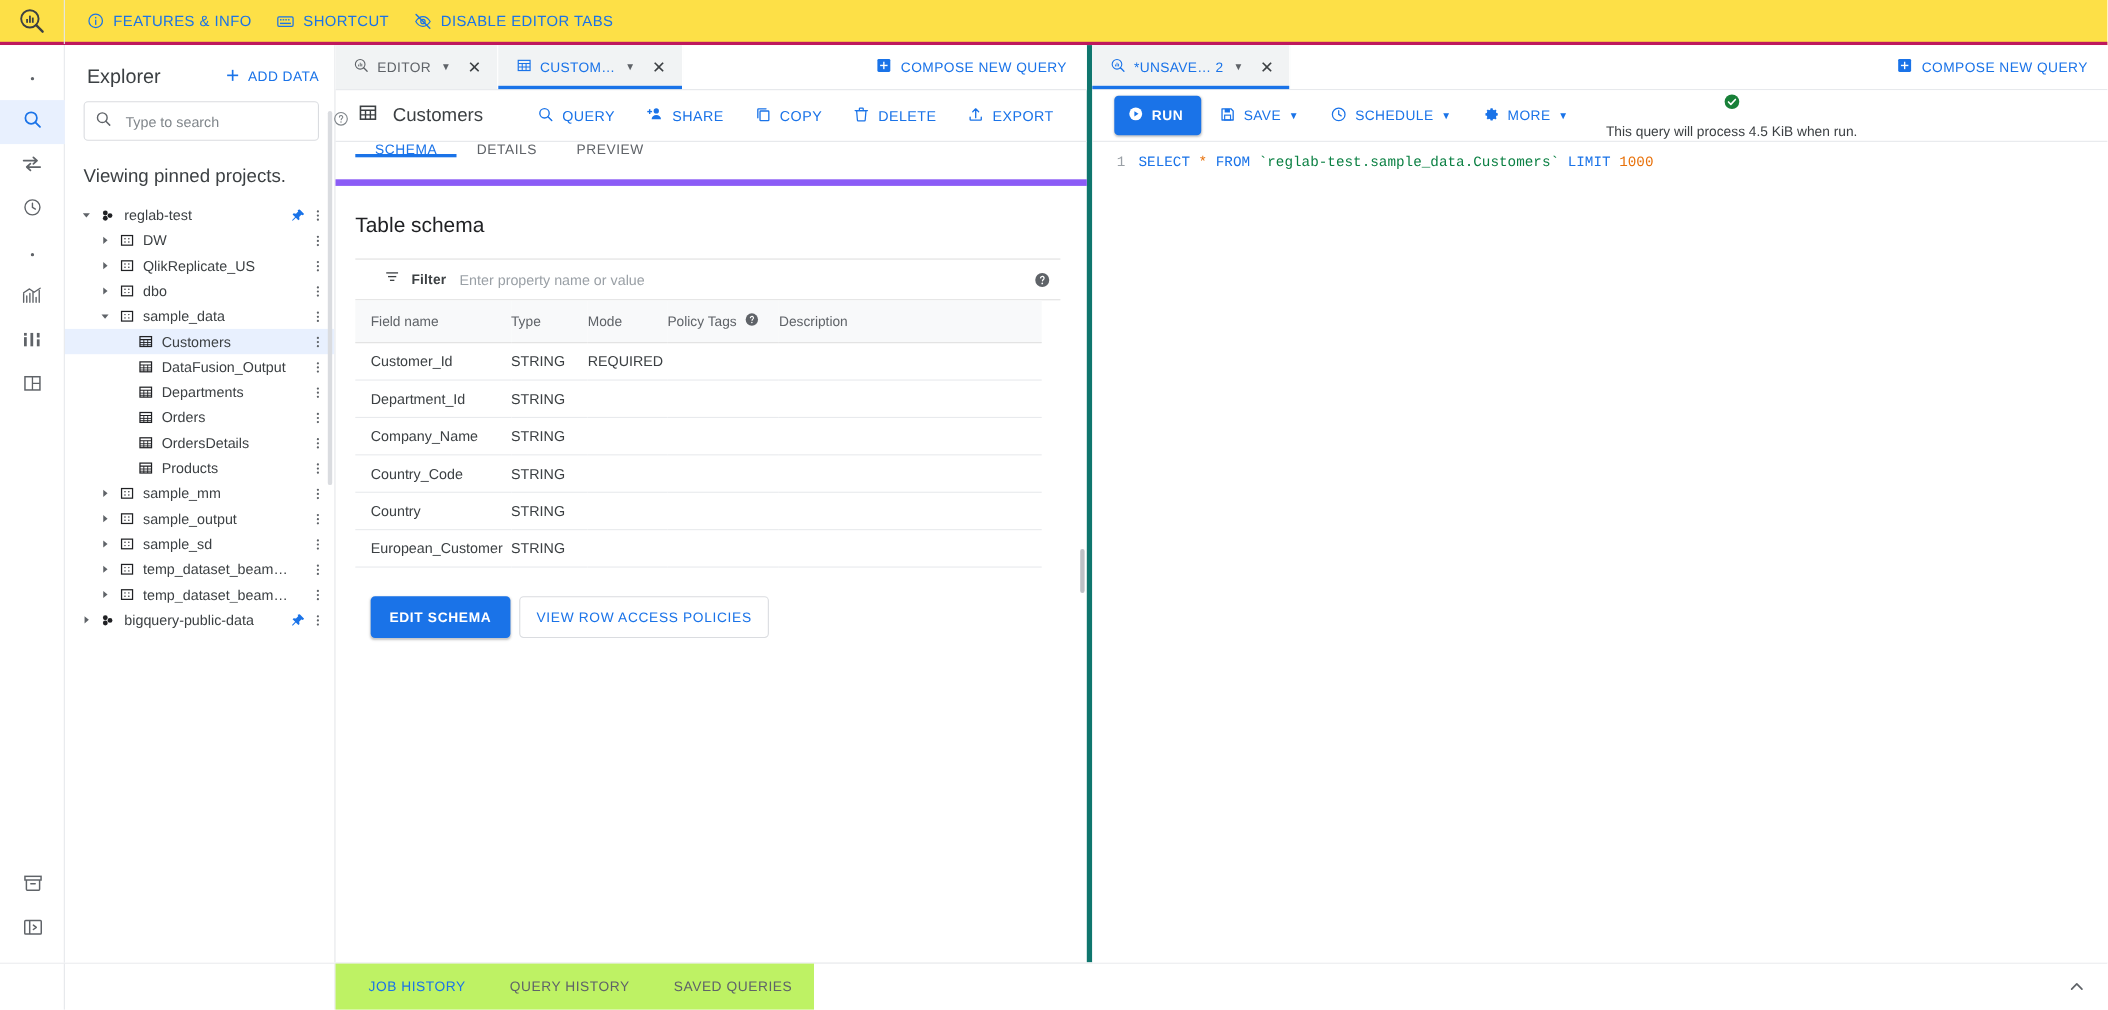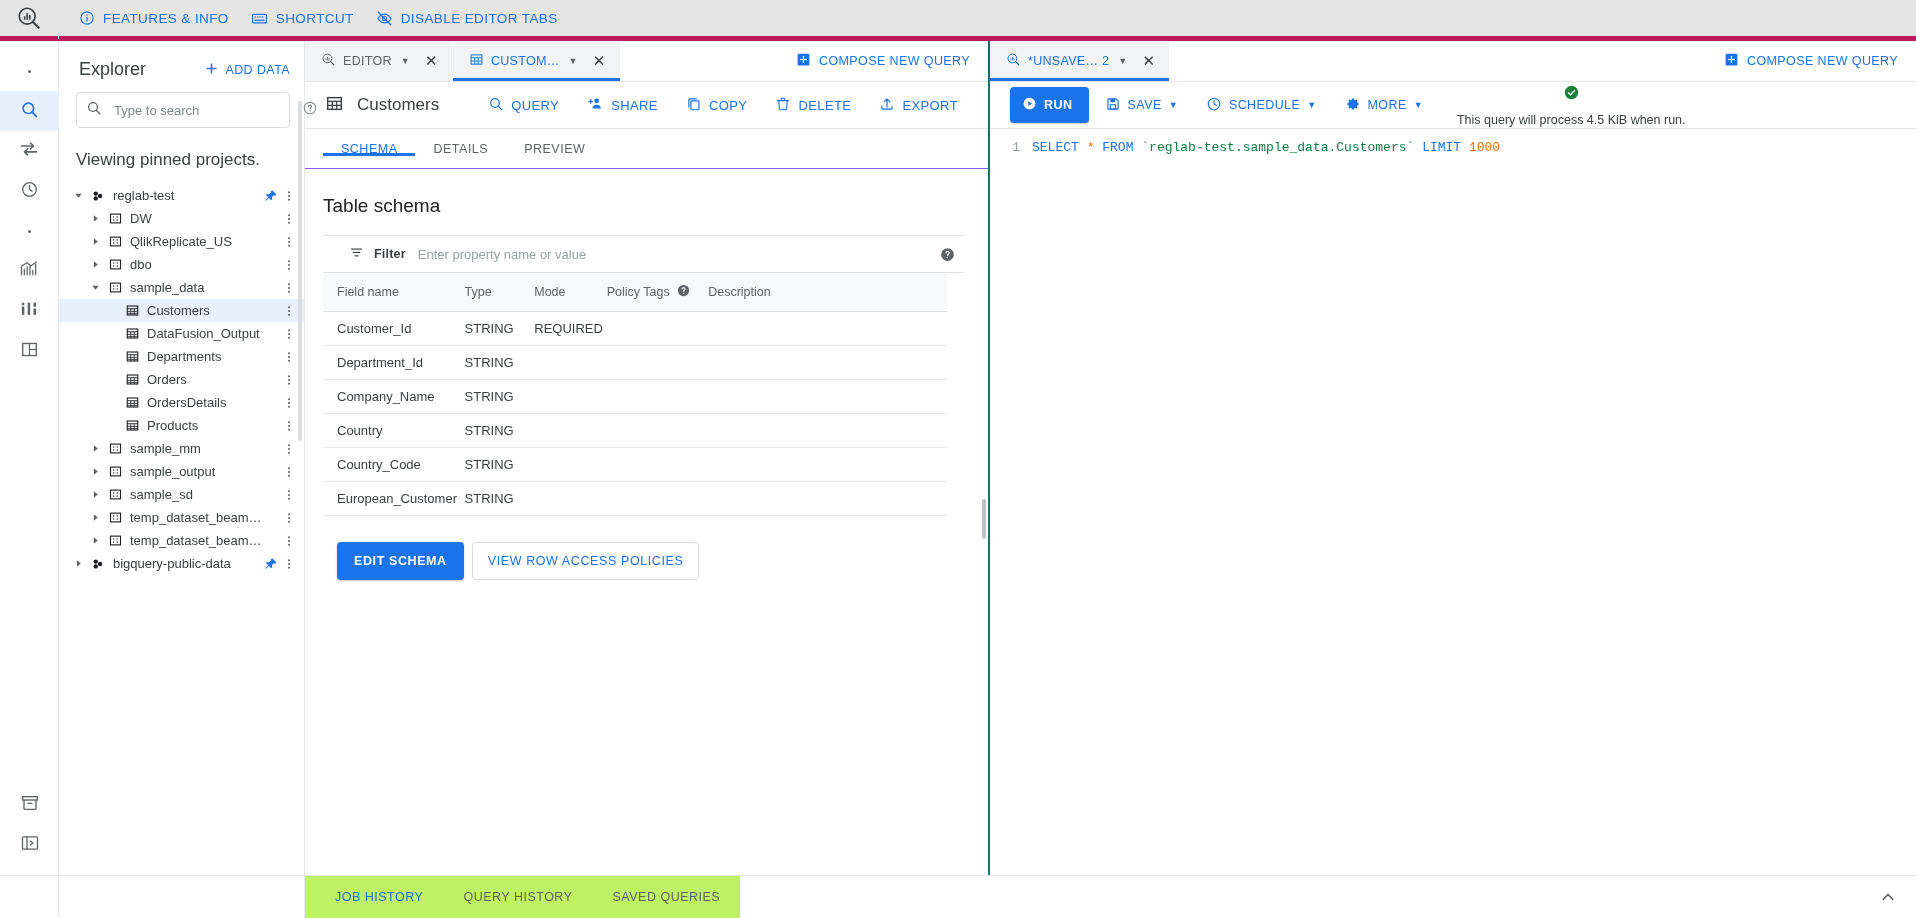--- a/index.html
+++ b/index.html
@@ -10,22 +10,22 @@
     background: #fff;
     font-family: "Liberation Sans", sans-serif;
     color: #3c4043;
   }
   .app { position: relative; width: 1916px; height: 918px; display: flex; flex-direction: column; }
 
   
   .topbar {
     height: 41px; min-height: 41px;
     display: flex; align-items: center;
-    background: #e5e5e5;
-    border-bottom: 5px solid #be185d;
+    background: #fde047;
+    border-bottom: 3px solid #be185d;
   }
   .logo-cell {
     width: 59px; min-width: 59px; height: 41px;
     display: flex; align-items: center; justify-content: center;
     border-right: 1px solid #e5e7ea;
   }
   .topbar-links { display: flex; align-items: center; gap: 0px; padding-left: 16px; }
   .tlink {
     display: flex; align-items: center; gap: 8px;
     color: #1a73e8; font-size: 13.5px; letter-spacing: .4px;
@@ -141,22 +141,22 @@
   .dtl-title { font-size: 17px; color: #3c4043; padding-left: 13px; }
   .dtl-actions { margin-left: auto; display: flex; align-items: center; }
   .act {
     display: flex; align-items: center; gap: 7px;
     color: #1a73e8; font-size: 13px; letter-spacing: .4px;
     padding: 6px 14px; cursor: pointer; white-space: nowrap;
   }
 
   .subtabs {
     height: 40px; min-height: 40px;
-    display: flex; align-items: center;
-    border-bottom: 1px solid #8b5cf6;
+    display: flex; align-items: flex-start;
+    border-bottom: 6px solid #8b5cf6;
     padding-left: 18px;
   }
   .stab {
     display: flex; align-items: center; padding: 0 18px;
     font-size: 12.5px; letter-spacing: .5px; color: #5f6368;
     cursor: pointer; position: relative;
   }
   .stab.active { color: #1a73e8; }
   .stab.active::after { content: ""; position: absolute; left: 0; right: 0; bottom: 0; height: 3px; background: #1a73e8; }
 
@@ -203,21 +203,21 @@
     background: #fff; color: #1a73e8; border: 1px solid #dadce0; border-radius: 4px;
     font-size: 12.5px; letter-spacing: .6px;
     padding: 11px 15px; cursor: pointer; font-family: "Liberation Sans", sans-serif;
   }
   .center-scroll {
     position: absolute; right: 2px; top: 330px; width: 4px; height: 40px;
     background: #bdc1c6; border-radius: 2px;
   }
 
   
-  .right { width: 928px; min-width: 928px; display: flex; flex-direction: column; border-left: 2px solid #0f766e; }
+  .right { width: 928px; min-width: 928px; display: flex; flex-direction: column; border-left: 5px solid #0f766e; }
   .q-toolbar {
     height: 47px; min-height: 47px;
     display: flex; align-items: center; gap: 4px;
     padding: 0 14px 0 20px;
     border-bottom: 1px solid #e5e7ea;
     background: #fff;
   }
   .btn-run {
     display: flex; align-items: center; gap: 7px;
     background: #1a73e8; color: #fff; border: 0; border-radius: 4px;
@@ -1042,28 +1042,28 @@
                 <td class="c-desc"></td>
               </tr>
               <tr>
                 <td class="c-field">Company_Name</td>
                 <td class="c-type">STRING</td>
                 <td class="c-mode"></td>
                 <td class="c-policy"></td>
                 <td class="c-desc"></td>
               </tr>
               <tr>
-                <td class="c-field">Country</td>
+                <td class="c-field">Country_Code</td>
                 <td class="c-type">STRING</td>
                 <td class="c-mode"></td>
                 <td class="c-policy"></td>
                 <td class="c-desc"></td>
               </tr>
               <tr>
-                <td class="c-field">Country_Code</td>
+                <td class="c-field">Country</td>
                 <td class="c-type">STRING</td>
                 <td class="c-mode"></td>
                 <td class="c-policy"></td>
                 <td class="c-desc"></td>
               </tr>
               <tr>
                 <td class="c-field">European_Customer</td>
                 <td class="c-type">STRING</td>
                 <td class="c-mode"></td>
                 <td class="c-policy"></td>

